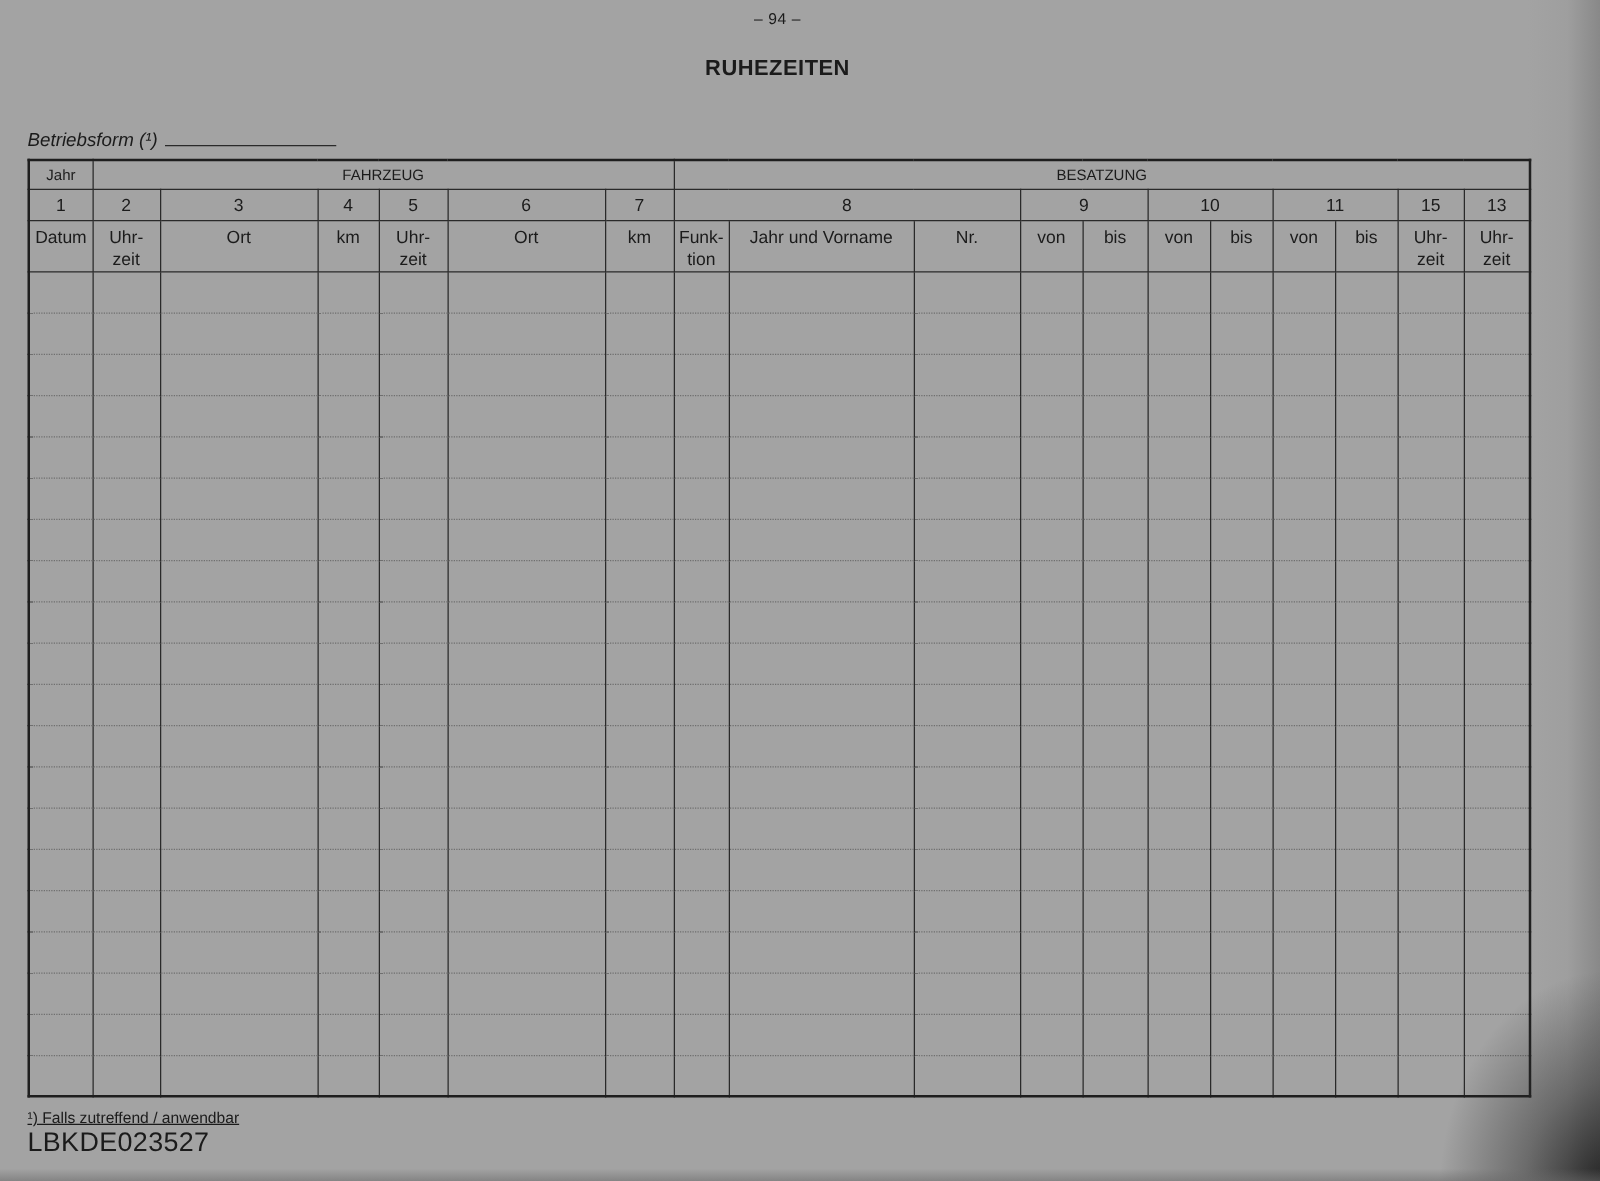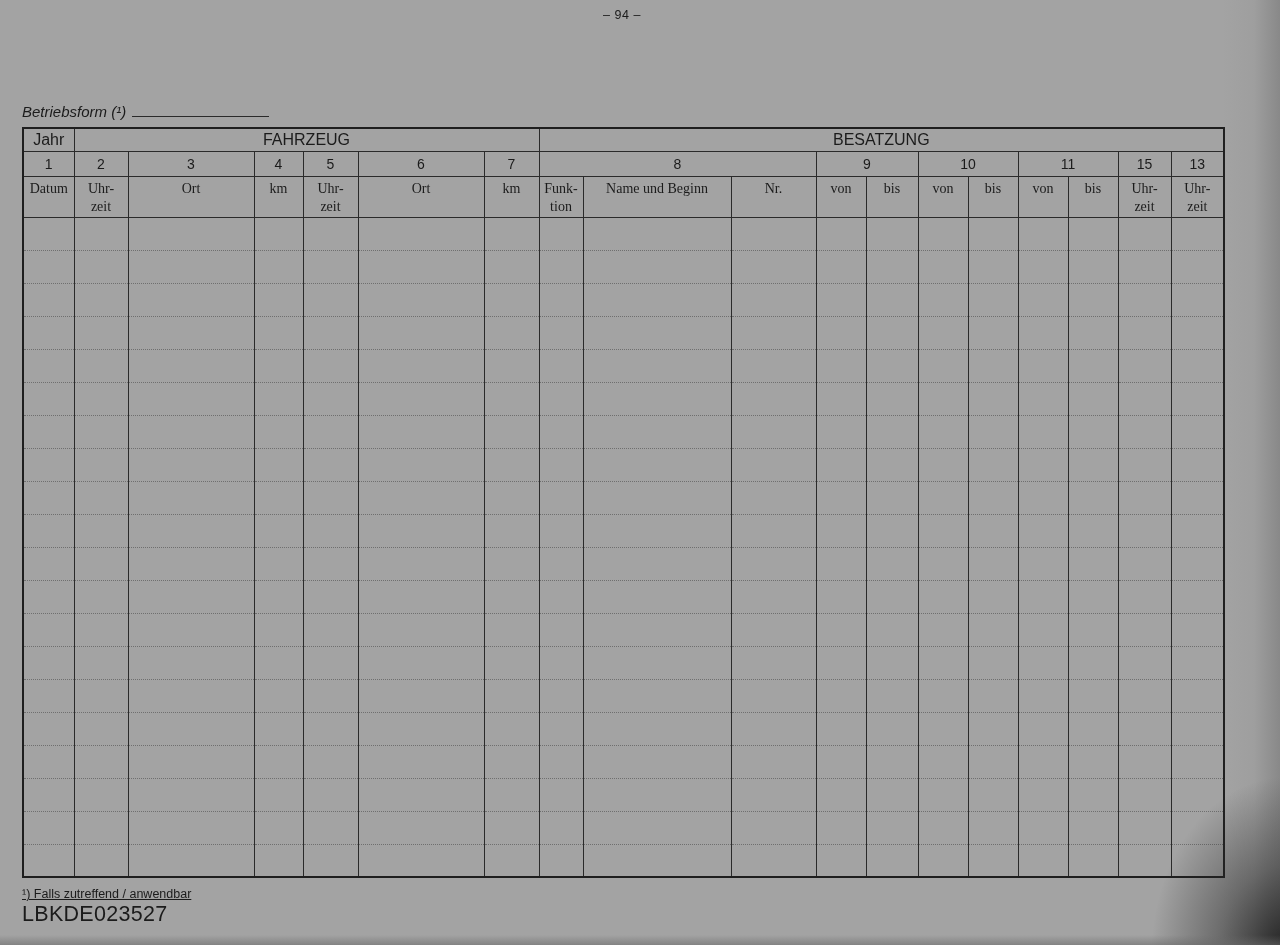--- a/index.html
+++ b/index.html
@@ -22,27 +22,27 @@
     display:inline-block; width:137px; height:13px;
     border-bottom:1.6px solid #2a2a2a; margin-left:6px; vertical-align:baseline;
   }
   .form-table {
     position:absolute; top:127px; left:22px; width:1201px; height:751px;
     border-collapse:collapse; table-layout:fixed;
     font-size:14px; border:2px solid #1e1e1e;
   }
   .form-table th { border:1.4px solid #2a2a2a; padding:0; font-weight:400; text-align:center; }
   .row-group  { height:23px; }
-  .row-group th { vertical-align:middle; font-size:16px; }
+  .row-group th { vertical-align:middle; font-size:12px; }
   .row-section { height:127px; }
   .row-section th { vertical-align:top; padding-top:4px; font-size:14.5px; line-height:1.3; }
   .row-numbers { height:25px; }
   .row-numbers th { vertical-align:middle; }
   .row-labels { height:41px; }
-  .row-labels th { vertical-align:top; padding-top:3px; line-height:1.3;font-family:Liberation Serif, serif; }
+  .row-labels th { vertical-align:top; padding-top:3px; line-height:1.3; }
   .pre { white-space:pre-line; }
   .form-table tbody td {
     border-left:1.4px solid #2a2a2a; border-right:1.4px solid #2a2a2a;
     border-top:1px dotted #6f6f6f; border-bottom:0;
   }
   .footnote { position:absolute; top:887px; left:22px; font-size:12.5px;text-decoration:underline; }
   .form-code { position:absolute; top:902px; left:22px; font-size:21.5px; letter-spacing:0.3px; }
   .edge-right {
     position:absolute; top:0; right:0; width:58px; height:945px; pointer-events:none;
     background:linear-gradient(to right, rgba(150,150,150,0) 0%, rgba(148,148,148,0.30) 55%, rgba(125,125,125,0.70) 100%);
@@ -55,20 +55,21 @@
     position:absolute; left:0; bottom:0; width:1280px; height:10px; pointer-events:none;
     background:linear-gradient(to bottom, rgba(120,120,120,0) 0%, rgba(105,105,105,0.55) 100%);
   }
 </style>
 </head>
 <body>
 
 <div class="page">
 
   <div class="page-number">– 94 –</div>
+  <div class="doc-title">RUHEZEITEN</div>
 
   <div class="betriebsform">
     <span>Betriebsform (¹)</span><span class="fill-line"></span>
   </div>
 
   <table class="form-table">
     <colgroup>
       <col style="width:51px">
         <col style="width:54px">
         <col style="width:126px">
@@ -114,21 +115,21 @@
         <th class="pre">Uhr-
 zeit</th>
         <th class="pre">Ort</th>
         <th class="pre">km</th>
         <th class="pre">Uhr-
 zeit</th>
         <th class="pre">Ort</th>
         <th class="pre">km</th>
         <th class="pre">Funk-
 tion</th>
-        <th class="pre">Name und Beginn</th>
+        <th class="pre">Jahr und Vorname</th>
         <th class="pre">Nr.</th>
         <th class="pre">von</th>
         <th class="pre">bis</th>
         <th class="pre">von</th>
         <th class="pre">bis</th>
         <th class="pre">von</th>
         <th class="pre">bis</th>
         <th class="pre">Uhr-
 zeit</th>
         <th class="pre">Uhr-

